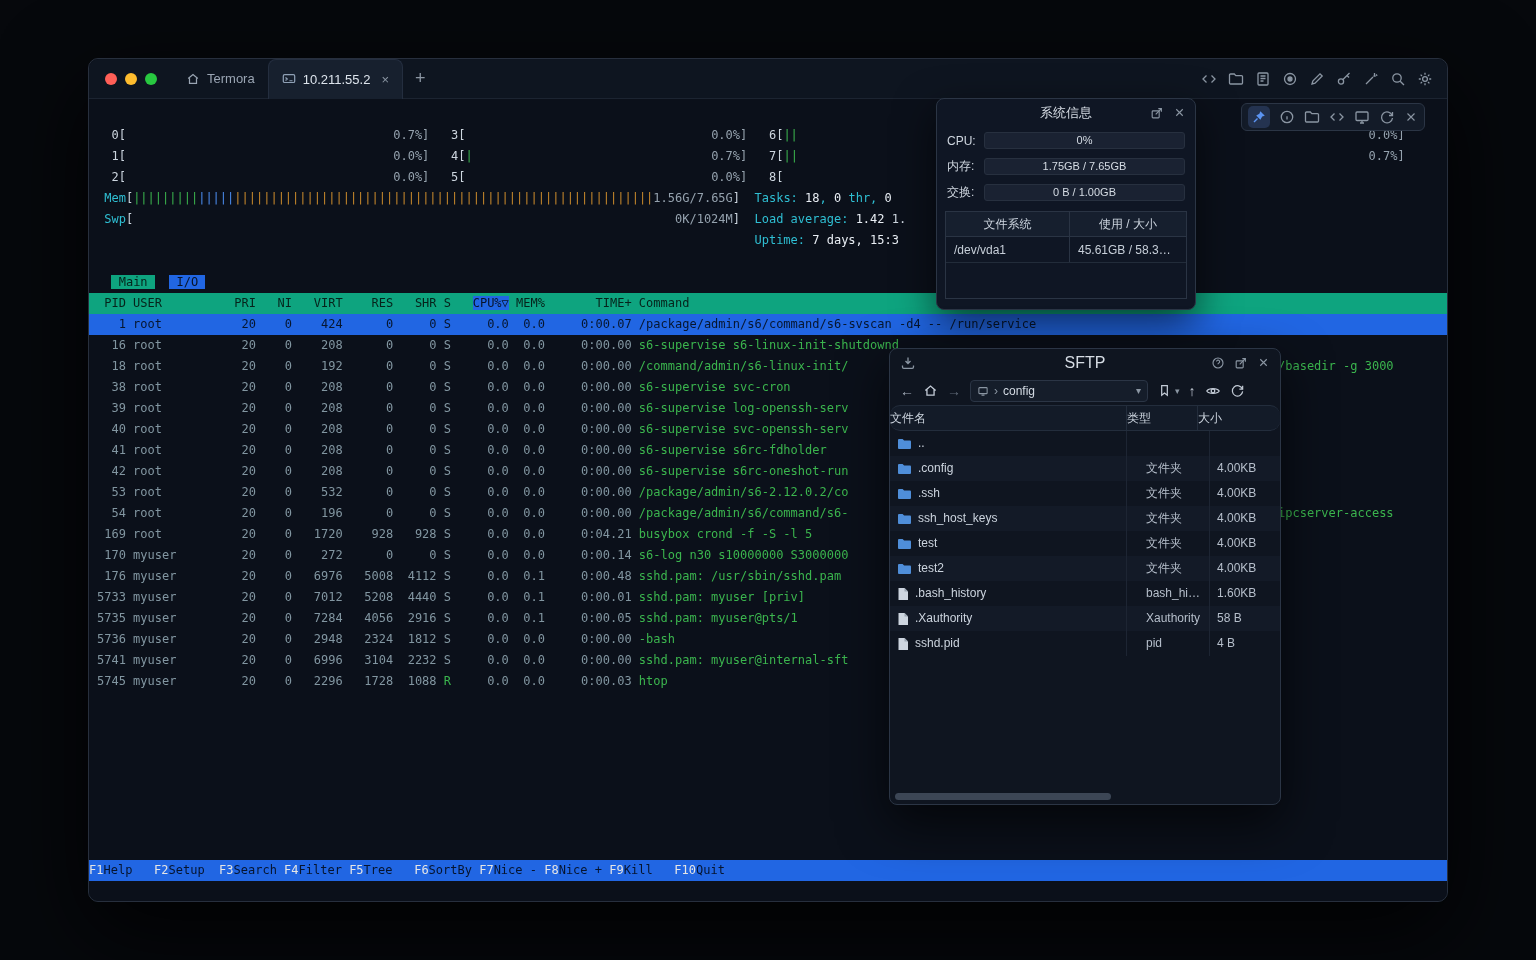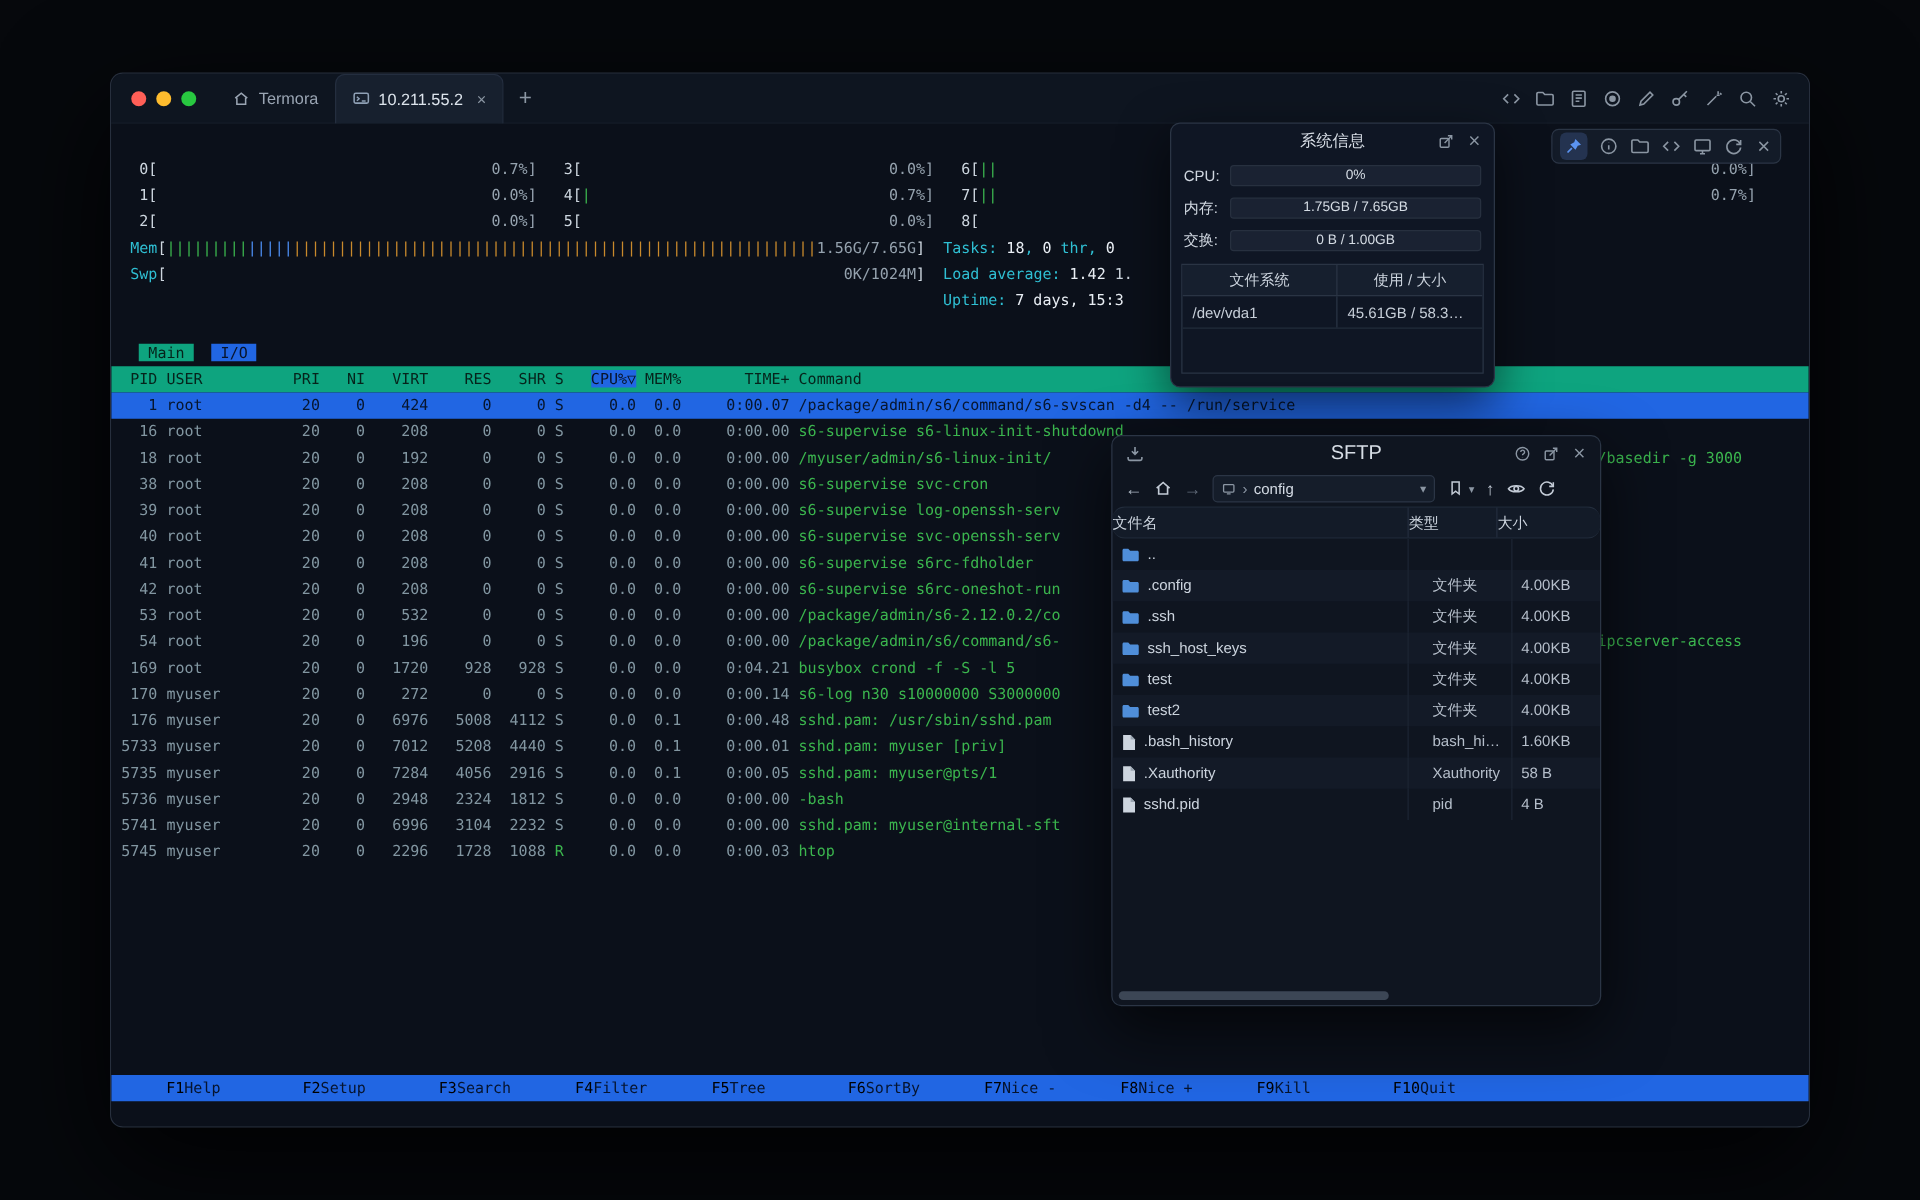--- a/index.html
+++ b/index.html
@@ -41,21 +41,21 @@
   .hl-sort { background:#2166e3; color:#081329; }
   .prow { color:#8296a1; }
   .rnum,.rst { color:#8296a1; }
   .rst.run { color:#3bb54e; }
   .rcmd { color:#3bb54e; }
   .rtail { position:absolute; left:1189px; top:0; color:#3bb54e; }
   .prow.sel { background:#2166e3; }
   .prow.sel span { color:#07162e; }
   .tfill { height:168px; }
   .fbar { background:#2166e3; padding-left:0; }
-  .fk { color:#000000;margin-left:44px; } .fl { color:#06142e; }
+  .fk { color:#e5e5e5; } .fl { color:#06142e; }
 
   
   .strip { position:absolute; left:1152px; top:44px; height:28px; background:#131b28;
            border:1px solid #2b3545; border-radius:6px; display:flex; align-items:center;
            padding:0 6px; gap:9px; z-index:5; }
   .strip .tile { width:22px; height:22px; background:#243350; border-radius:5px;
                  display:flex; align-items:center; justify-content:center; }
 
   
   .sysinfo { position:absolute; left:847px; top:39px; width:260px; height:212px;
@@ -209,21 +209,21 @@
           <div class="tline"><span class="sg-c"> Mem</span><span class="sg-w">[</span><span class="sg-g">|||||||||</span><span class="sg-b">|||||</span><span class="sg-o">||||||||||||||||||||||||||||||||||||||||||||||||||||||||||</span><span class="sg-d">1.56G/7.65G</span><span class="sg-w">]</span><span class="sg-w">  </span><span class="sg-c">Tasks: </span><span class="sg-hl">18</span><span class="sg-c">, </span><span class="sg-hl">0</span><span class="sg-c"> thr, </span><span class="sg-hl">0</span><span class="sg-c"> </span></div>
           <div class="tline"><span class="sg-c"> Swp</span><span class="sg-w">[</span><span class="sg-w">                                                                           </span><span class="sg-d">0K/1024M</span><span class="sg-w">]</span><span class="sg-w">  </span><span class="sg-c">Load average: </span><span class="sg-hl">1.42 </span><span class="sg-w">1.</span></div>
           <div class="tline"><span class="sg-w">                                                                                           </span><span class="sg-c">Uptime: </span><span class="sg-hl">7 days, 15:3</span></div>
           <div class="tline"></div>
           <div class="tline"><span class="sg-w">  </span><span class="seg-tabmain"> Main </span><span class="sg-w">  </span><span class="seg-tabio"> I/O </span></div>
         </div>
       <div class="tline hrow"><span> PID USER          PRI   NI   VIRT    RES   SHR S   </span><span class="hl-sort">CPU%▽</span><span> MEM%       TIME+ Command</span></div>
       <div>
           <div class="tline prow sel"><span class="rnum">   1 root           20    0    424      0     0</span><span class="rst"> S</span><span class="rnum">     0.0  0.0     0:00.07</span><span class="rcmd"> /package/admin/s6/command/s6-svscan -d4 -- /run/service</span></div>
           <div class="tline prow"><span class="rnum">  16 root           20    0    208      0     0</span><span class="rst"> S</span><span class="rnum">     0.0  0.0     0:00.00</span><span class="rcmd"> s6-supervise s6-linux-init-shutdownd</span></div>
-          <div class="tline prow"><span class="rnum">  18 root           20    0    192      0     0</span><span class="rst"> S</span><span class="rnum">     0.0  0.0     0:00.00</span><span class="rcmd"> /myuser/admin/s6-linux-init/</span><span class="rtail">/basedir -g 3000</span></div>
+          <div class="tline prow"><span class="rnum">  18 root           20    0    192      0     0</span><span class="rst"> S</span><span class="rnum">     0.0  0.0     0:00.00</span><span class="rcmd"> /command/admin/s6-linux-init/</span><span class="rtail">/basedir -g 3000</span></div>
           <div class="tline prow"><span class="rnum">  38 root           20    0    208      0     0</span><span class="rst"> S</span><span class="rnum">     0.0  0.0     0:00.00</span><span class="rcmd"> s6-supervise svc-cron</span></div>
           <div class="tline prow"><span class="rnum">  39 root           20    0    208      0     0</span><span class="rst"> S</span><span class="rnum">     0.0  0.0     0:00.00</span><span class="rcmd"> s6-supervise log-openssh-serv</span></div>
           <div class="tline prow"><span class="rnum">  40 root           20    0    208      0     0</span><span class="rst"> S</span><span class="rnum">     0.0  0.0     0:00.00</span><span class="rcmd"> s6-supervise svc-openssh-serv</span></div>
           <div class="tline prow"><span class="rnum">  41 root           20    0    208      0     0</span><span class="rst"> S</span><span class="rnum">     0.0  0.0     0:00.00</span><span class="rcmd"> s6-supervise s6rc-fdholder</span></div>
           <div class="tline prow"><span class="rnum">  42 root           20    0    208      0     0</span><span class="rst"> S</span><span class="rnum">     0.0  0.0     0:00.00</span><span class="rcmd"> s6-supervise s6rc-oneshot-run</span></div>
           <div class="tline prow"><span class="rnum">  53 root           20    0    532      0     0</span><span class="rst"> S</span><span class="rnum">     0.0  0.0     0:00.00</span><span class="rcmd"> /package/admin/s6-2.12.0.2/co</span></div>
           <div class="tline prow"><span class="rnum">  54 root           20    0    196      0     0</span><span class="rst"> S</span><span class="rnum">     0.0  0.0     0:00.00</span><span class="rcmd"> /package/admin/s6/command/s6-</span><span class="rtail">ipcserver-access</span></div>
           <div class="tline prow"><span class="rnum"> 169 root           20    0   1720    928   928</span><span class="rst"> S</span><span class="rnum">     0.0  0.0     0:04.21</span><span class="rcmd"> busybox crond -f -S -l 5</span></div>
           <div class="tline prow"><span class="rnum"> 170 myuser         20    0    272      0     0</span><span class="rst"> S</span><span class="rnum">     0.0  0.0     0:00.14</span><span class="rcmd"> s6-log n30 s10000000 S3000000</span></div>
           <div class="tline prow"><span class="rnum"> 176 myuser         20    0   6976   5008  4112</span><span class="rst"> S</span><span class="rnum">     0.0  0.1     0:00.48</span><span class="rcmd"> sshd.pam: /usr/sbin/sshd.pam</span></div>

